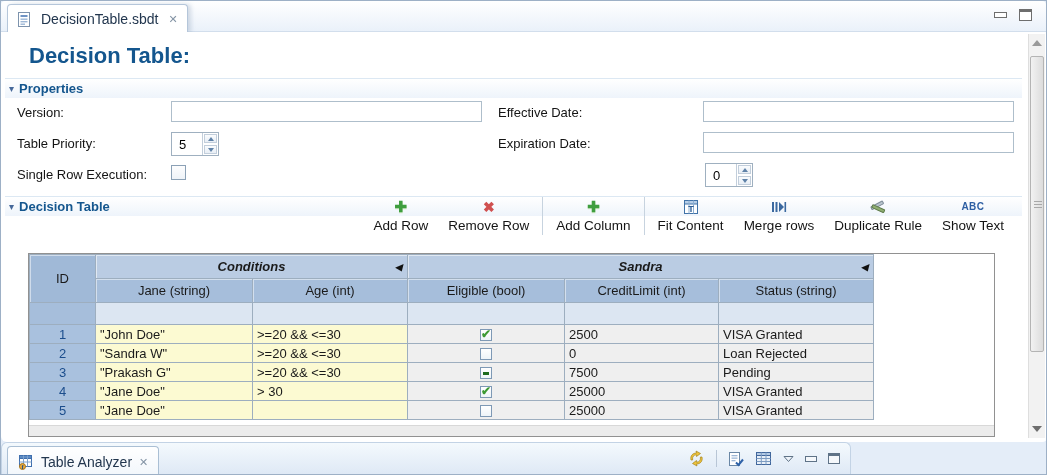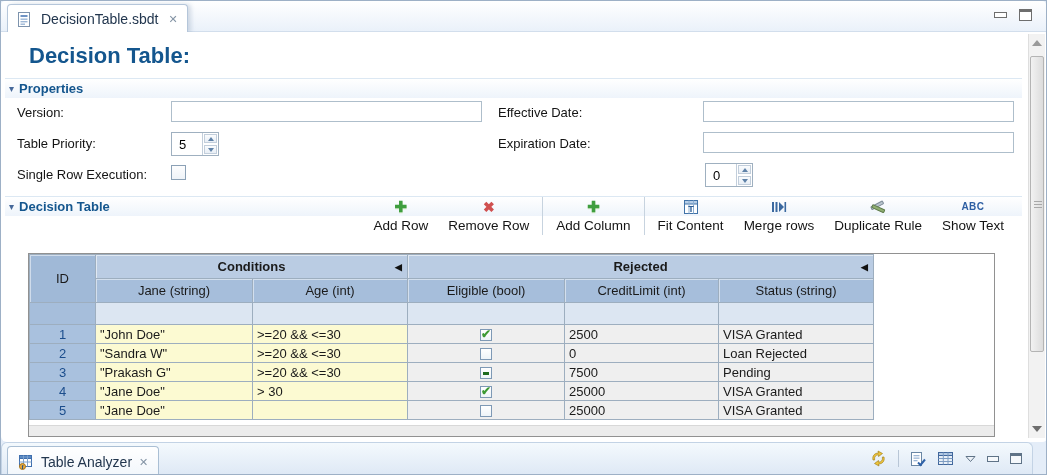--- a/index.html
+++ b/index.html
@@ -47,21 +47,21 @@
   .tsep { width:1px; background:#c7d3df; margin:3px 3px; }
   .gi { height:17px; display:flex; align-items:center; justify-content:center; }
   .glyph-add { color:#3f9e3f; font-size:15px; font-weight:bold; line-height:1; text-shadow:0 1px 0 #d9eccf; }
   .glyph-rem { color:#d05050; font-size:14px; font-weight:bold; line-height:1; }
   .glyph-abc { color:#2e5fa3; font-size:10px; font-weight:bold; letter-spacing:0.5px; }
   
   .grid { position:absolute; left:27px; top:221px; width:967px; height:184px; background:#ffffff; border:1px solid #919191; }
   table.dt { border-collapse:collapse; table-layout:fixed; width:844px; }
   table.dt th, table.dt td { border:1px solid #9daebf; font-weight:normal; font-size:13px; padding:0 4px; overflow:hidden; white-space:nowrap; }
   tr.r-group { height:24px; } tr.r-head { height:24px; } tr.r-filter { height:22px; } tr.r-data { height:19px; }
-  .c-group { background:#bacce3; font-weight:bold !important; text-align:center; position:relative; box-shadow:inset 1px 1px 0 rgba(255,255,255,.55); }
+  .c-group { background:#bacce3; font-weight:bold !important; text-align:center; position:relative; box-shadow:inset 1px 1px 0 rgba(255,255,255,.55);font-style:italic; }
   .c-group .gtri { position:absolute; right:5px; top:50%; transform:translateY(-50%); font-size:9px; color:#111; cursor:pointer; }
   .c-idhead { background:#a0b9d7; text-align:center; box-shadow:inset 1px 1px 0 rgba(255,255,255,.5); }
   .c-head { background:#a6bedb; text-align:center; box-shadow:inset 1px 1px 0 rgba(255,255,255,.5); }
   .c-filter { background:#dce6f2; }
   .c-filter-id { background:#a6bedb; }
   .c-id { background:#a9c1de; color:#1b4d8c; text-align:center; }
   .c-cond { background:#fcfad2; }
   .c-act { background:#efefef; }
   .c-elig { background:#efefef; text-align:center; }
   .grid-bottom { position:absolute; left:0; bottom:0; width:100%; height:11px; background:#ececec; border-top:1px solid #d8d8d8; }
@@ -69,21 +69,21 @@
   .gcb[data-state="checked"]::after { content:"\2714"; position:absolute; left:0px; top:-3px; font-size:12px; color:#3c9a33; font-weight:bold; }
   .gcb[data-state="indeterminate"]::after { content:""; position:absolute; left:2px; top:4px; width:6px; height:3px; background:#1e6b1e; }
   
   .vscroll { position:absolute; right:3px; top:2px; width:17px; height:404px; background:#f2f2f2; border-left:1px solid #dedede; }
   .sb-arrow { position:absolute; left:3px; width:0; height:0; border-left:5px solid transparent; border-right:5px solid transparent; }
   .sb-up { top:6px; border-bottom:6px solid #9a9a9a; }
   .sb-dn { bottom:6px; border-top:6px solid #6e6e6e; }
   .sb-thumb { position:absolute; left:1px; top:22px; width:14px; height:296px; background:linear-gradient(90deg,#f2f2f2,#dcdcdc); border:1px solid #b4b4b4; border-radius:2px; }
   .sb-grip { position:absolute; left:3px; top:50%; width:8px; height:1px; background:#a8a8a8; box-shadow:0 -3px 0 #a8a8a8, 0 3px 0 #a8a8a8; }
   
-  .bottom { position:absolute; left:0; top:441px; width:1032px; height:34px;
+  .bottom { position:absolute; left:0; top:441px; width:850px; height:34px;
     background:linear-gradient(#f4f9fd,#dde8f5); border:1px solid #c3d3e5; border-bottom:none; border-radius:6px 6px 0 0; }
   .bottom-tab { position:absolute; left:5px; top:3px; height:31px; padding:0 10px;
     background:linear-gradient(#ffffff,#f1f6fb); border:1px solid #aabfd4; border-bottom:none; border-radius:4px 4px 0 0;
     display:flex; align-items:center; gap:7px; font-size:14px; color:#22364e; }
   .bottom-icons { position:absolute; right:10px; top:7px; display:flex; align-items:center; gap:11px; }
   .bsep { width:1px; height:17px; background:#b8c6d6; }
   .ic-min2 { width:12px; height:6px; border:1px solid #5f7387; background:#f5f8fb; }
   .ic-max2 { width:12px; height:11px; border:1px solid #5f7387; border-top:3px solid #5f7387; background:#f5f8fb; }
 </style>
 </head>
@@ -224,21 +224,21 @@
             <col style="width:155px">
         </colgroup>
         <tbody>
             <tr class="r-group">
           <th class="c-idhead" rowspan="2">ID</th>
           <th class="c-group" colspan="2">
             <span>Conditions</span>
             <span class="gtri">◀</span>
           </th>
           <th class="c-group" colspan="3">
-            <span>Rejected</span>
+            <span>Sandra</span>
             <span class="gtri">◀</span>
           </th>
         </tr>
         <tr class="r-head">
           <th class="c-head">Jane (string)</th>
           <th class="c-head">Age (int)</th>
           <th class="c-head">Eligible (bool)</th>
           <th class="c-head">CreditLimit (int)</th>
           <th class="c-head">Status (string)</th>
         </tr>

